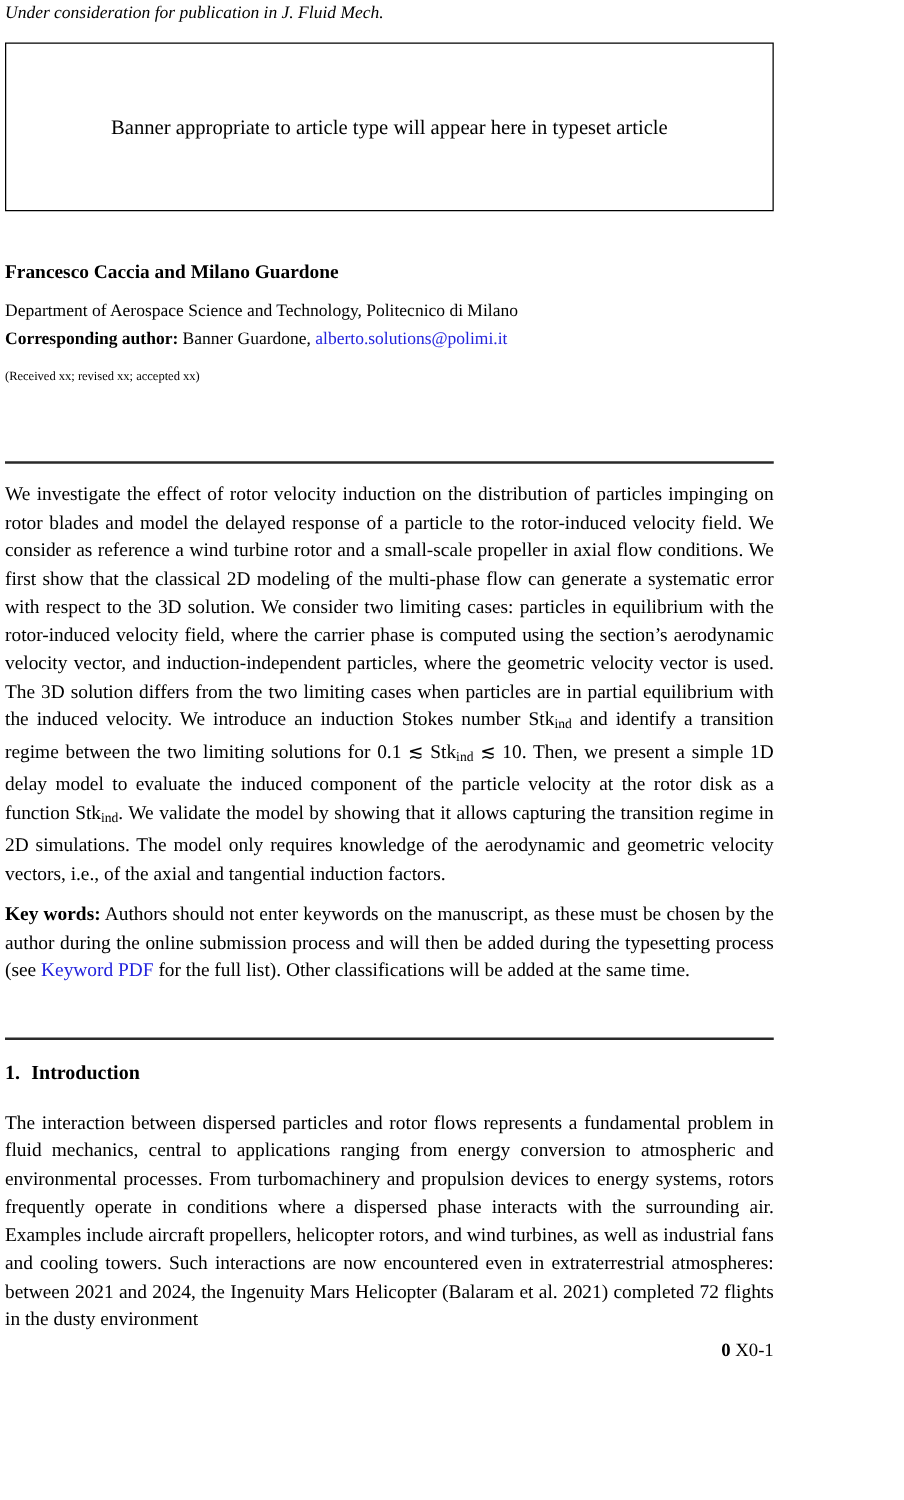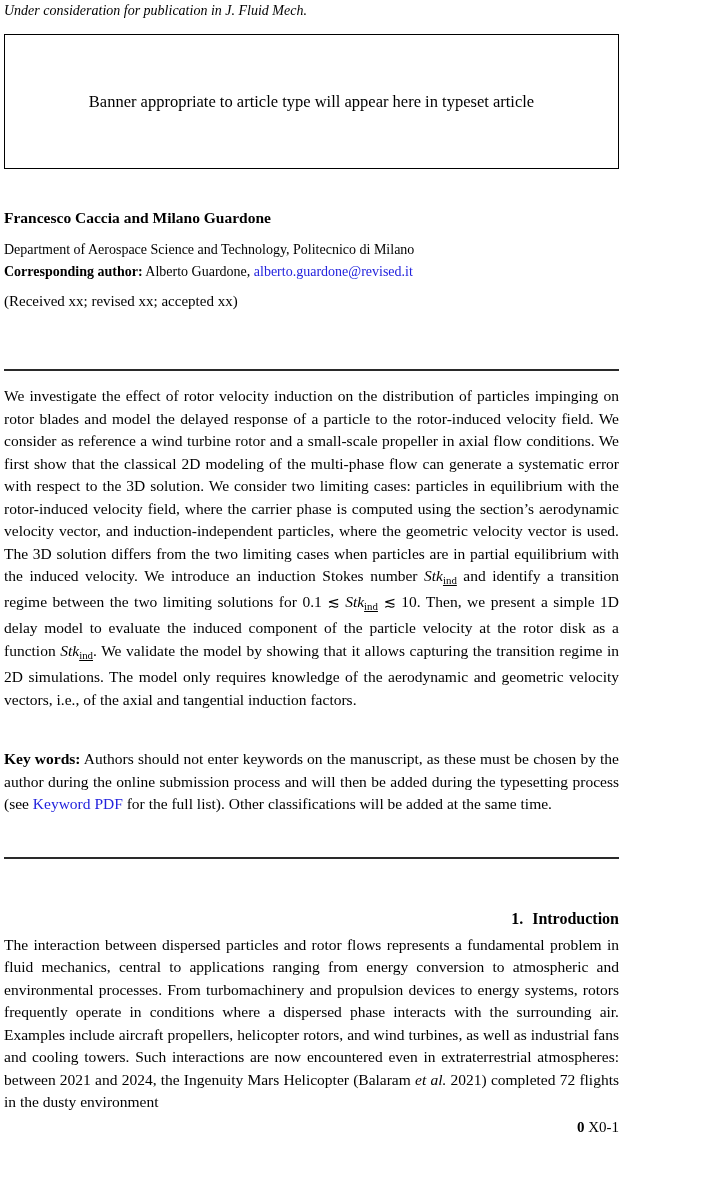--- a/index.html
+++ b/index.html
@@ -49,58 +49,57 @@
     line-height: 21px;
     font-family: Liberation Serif, serif;
   }
   .corresponding {
     margin-top: 1px;
     font-size: 14px;
     line-height: 21px;
   }
   .received {
     margin-top: 10px;
-    font-size: 15px;
+    font-size: 10px;
     line-height: 19px;
   }
   .rule {
     border: 0;
     height: 2px;
     background: #2a2a2a;
     width: 100%;
   }
   .rule-top { margin-top: 58px; }
   .rule-bottom { margin-top: 41px; }
   .body-par {
     font-size: 15.5px;
     line-height: 22.5px;
     text-align: justify;
     margin: 0;
   }
   .abstract { margin-top: 14px; }
-  .keywords { margin-top: 37px; }
+  .keywords { margin-top: 10px; }
   .section-heading {
-    margin: 49px 0 0 0;
+    margin: 16px 0 0 0;
     font-size: 16px;
     line-height: 21px;
     font-weight: bold;
-    text-align: right;
   }
   .section-heading .sec-title { margin-left: 9px; }
-  .intro { margin-top: 5px; }
+  .intro { margin-top: 19px; }
   .page-footer {
     margin-top: 4px;
     font-size: 15px;
     line-height: 19px;
     text-align: right;
   }
   
   .seg-b { font-weight: bold; }
-  .seg-i { font-style: italic; }
-  .seg-sub { font-size: 0.7em; vertical-align: -0.25em; text-decoration: underline; }
+  .seg-i { }
+  .seg-sub { font-size: 0.7em; vertical-align: -0.25em; }
   .seg-link { color: var(--link-color); cursor: pointer; }
   .seg-sym { font-family: "DejaVu Sans", "DejaVu Serif", sans-serif; font-size: 0.95em; }
 </style>
 </head>
 <body>
 
 <div class="page">
 
   <div class="running-head">Under consideration for publication in J. Fluid Mech.</div>
 
@@ -108,21 +107,21 @@
     <span>Banner appropriate to article type will appear here in typeset article</span>
   </div>
 
 
   <div class="authors">Francesco Caccia and Milano Guardone</div>
 
   <div class="affiliation">
     <div>Department of Aerospace Science and Technology, Politecnico di Milano</div>
   </div>
 
-  <div class="corresponding"><span class="seg-b">Corresponding author:</span><span> Alberto Guardone, </span><span class="seg-link">alberto.guardone@revised.it</span></div>
+  <div class="corresponding"><span class="seg-b">Corresponding author:</span><span> Banner Guardone, </span><span class="seg-link">alberto.solutions@polimi.it</span></div>
 
   <div class="received">(Received xx; revised xx; accepted xx)</div>
 
   <div class="rule rule-top"></div>
 
   <p class="body-par abstract"><span>We investigate the effect of rotor velocity induction on the distribution of particles impinging on rotor blades and model the delayed response of a particle to the rotor-induced velocity field. We consider as reference a wind turbine rotor and a small-scale propeller in axial flow conditions. We first show that the classical 2D modeling of the multi-phase flow can generate a systematic error with respect to the 3D solution. We consider two limiting cases: particles in equilibrium with the rotor-induced velocity field, where the carrier phase is computed using the section’s aerodynamic velocity vector, and induction-independent particles, where the geometric velocity vector is used. The 3D solution differs from the two limiting cases when particles are in partial equilibrium with the induced velocity. We introduce an induction Stokes number </span><span class="seg-i">Stk</span><span class="seg-sub">ind</span><span> and identify a transition regime between the two limiting solutions for 0.1 </span><span class="seg-sym">≲</span><span> </span><span class="seg-i">Stk</span><span class="seg-sub">ind</span><span> </span><span class="seg-sym">≲</span><span> 10. Then, we present a simple 1D delay model to evaluate the induced component of the particle velocity at the rotor disk as a function </span><span class="seg-i">Stk</span><span class="seg-sub">ind</span><span>. We validate the model by showing that it allows capturing the transition regime in 2D simulations. The model only requires knowledge of the aerodynamic and geometric velocity vectors, i.e., of the axial and tangential induction factors.</span></p>
 
   <p class="body-par keywords"><span class="seg-b">Key words:</span><span> Authors should not enter keywords on the manuscript, as these must be chosen by the author during the online submission process and will then be added during the typesetting process (see </span><span class="seg-link">Keyword PDF</span><span> for the full list). Other classifications will be added at the same time.</span></p>
 
   <div class="rule rule-bottom"></div>

